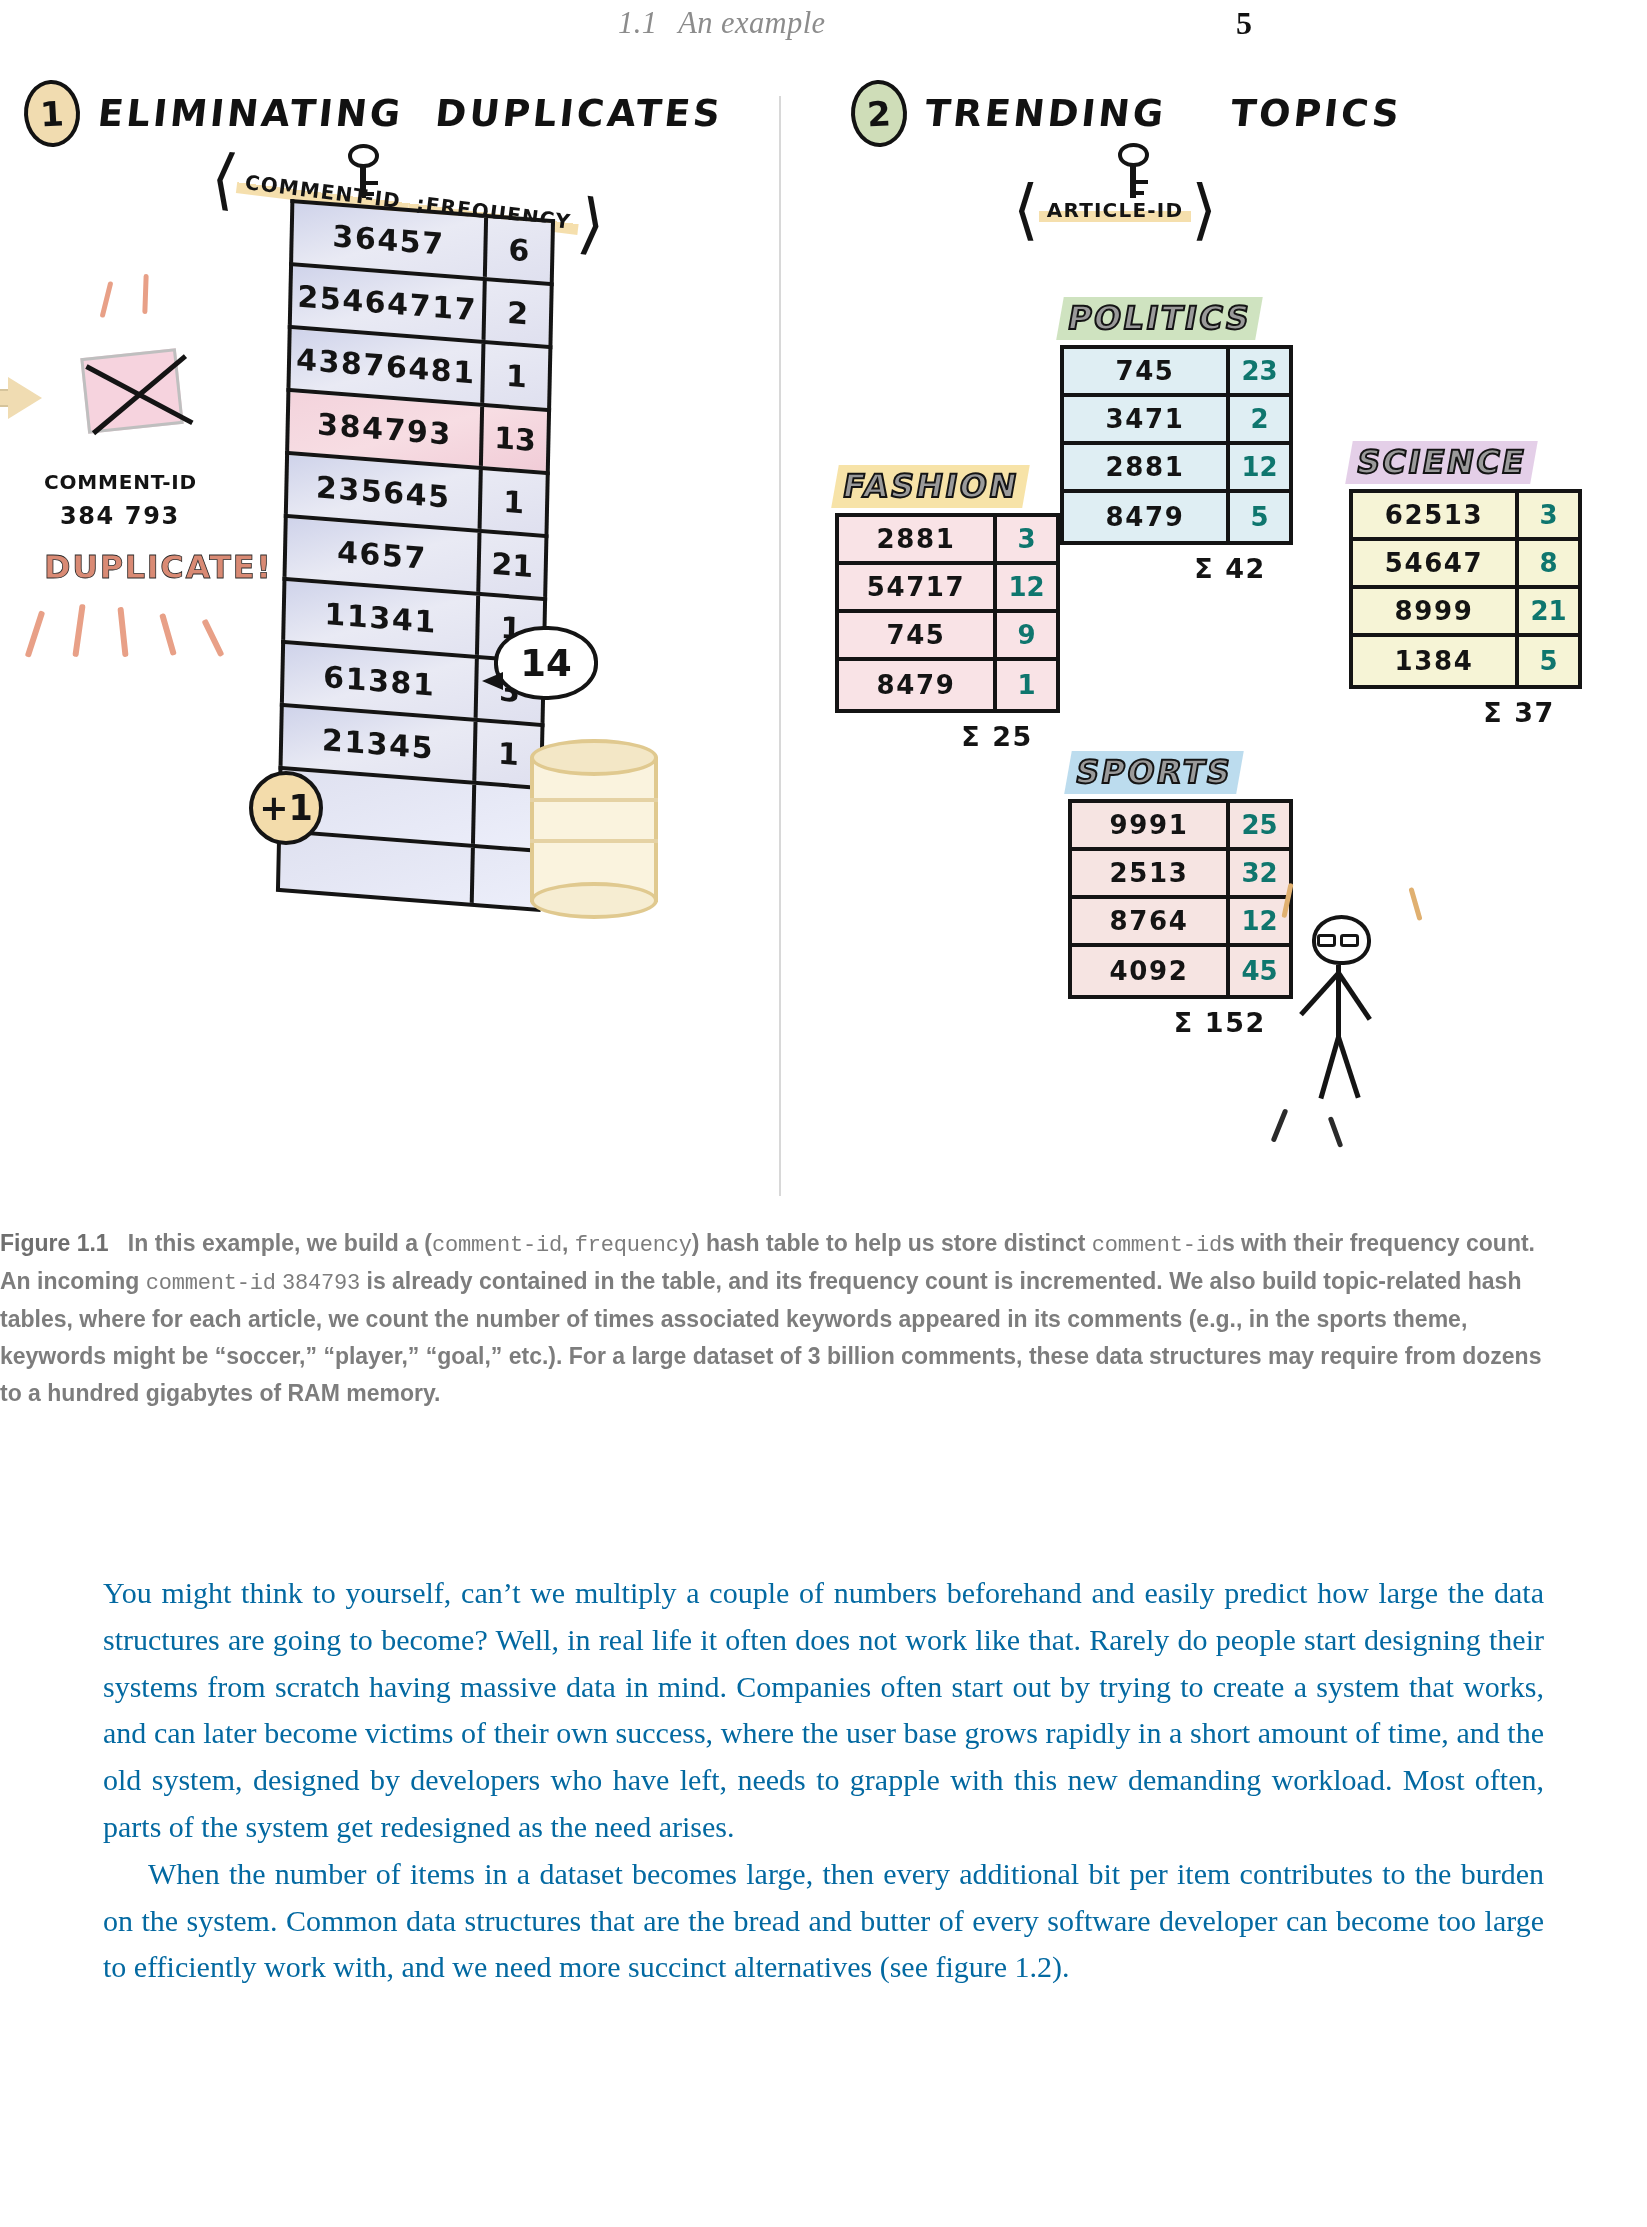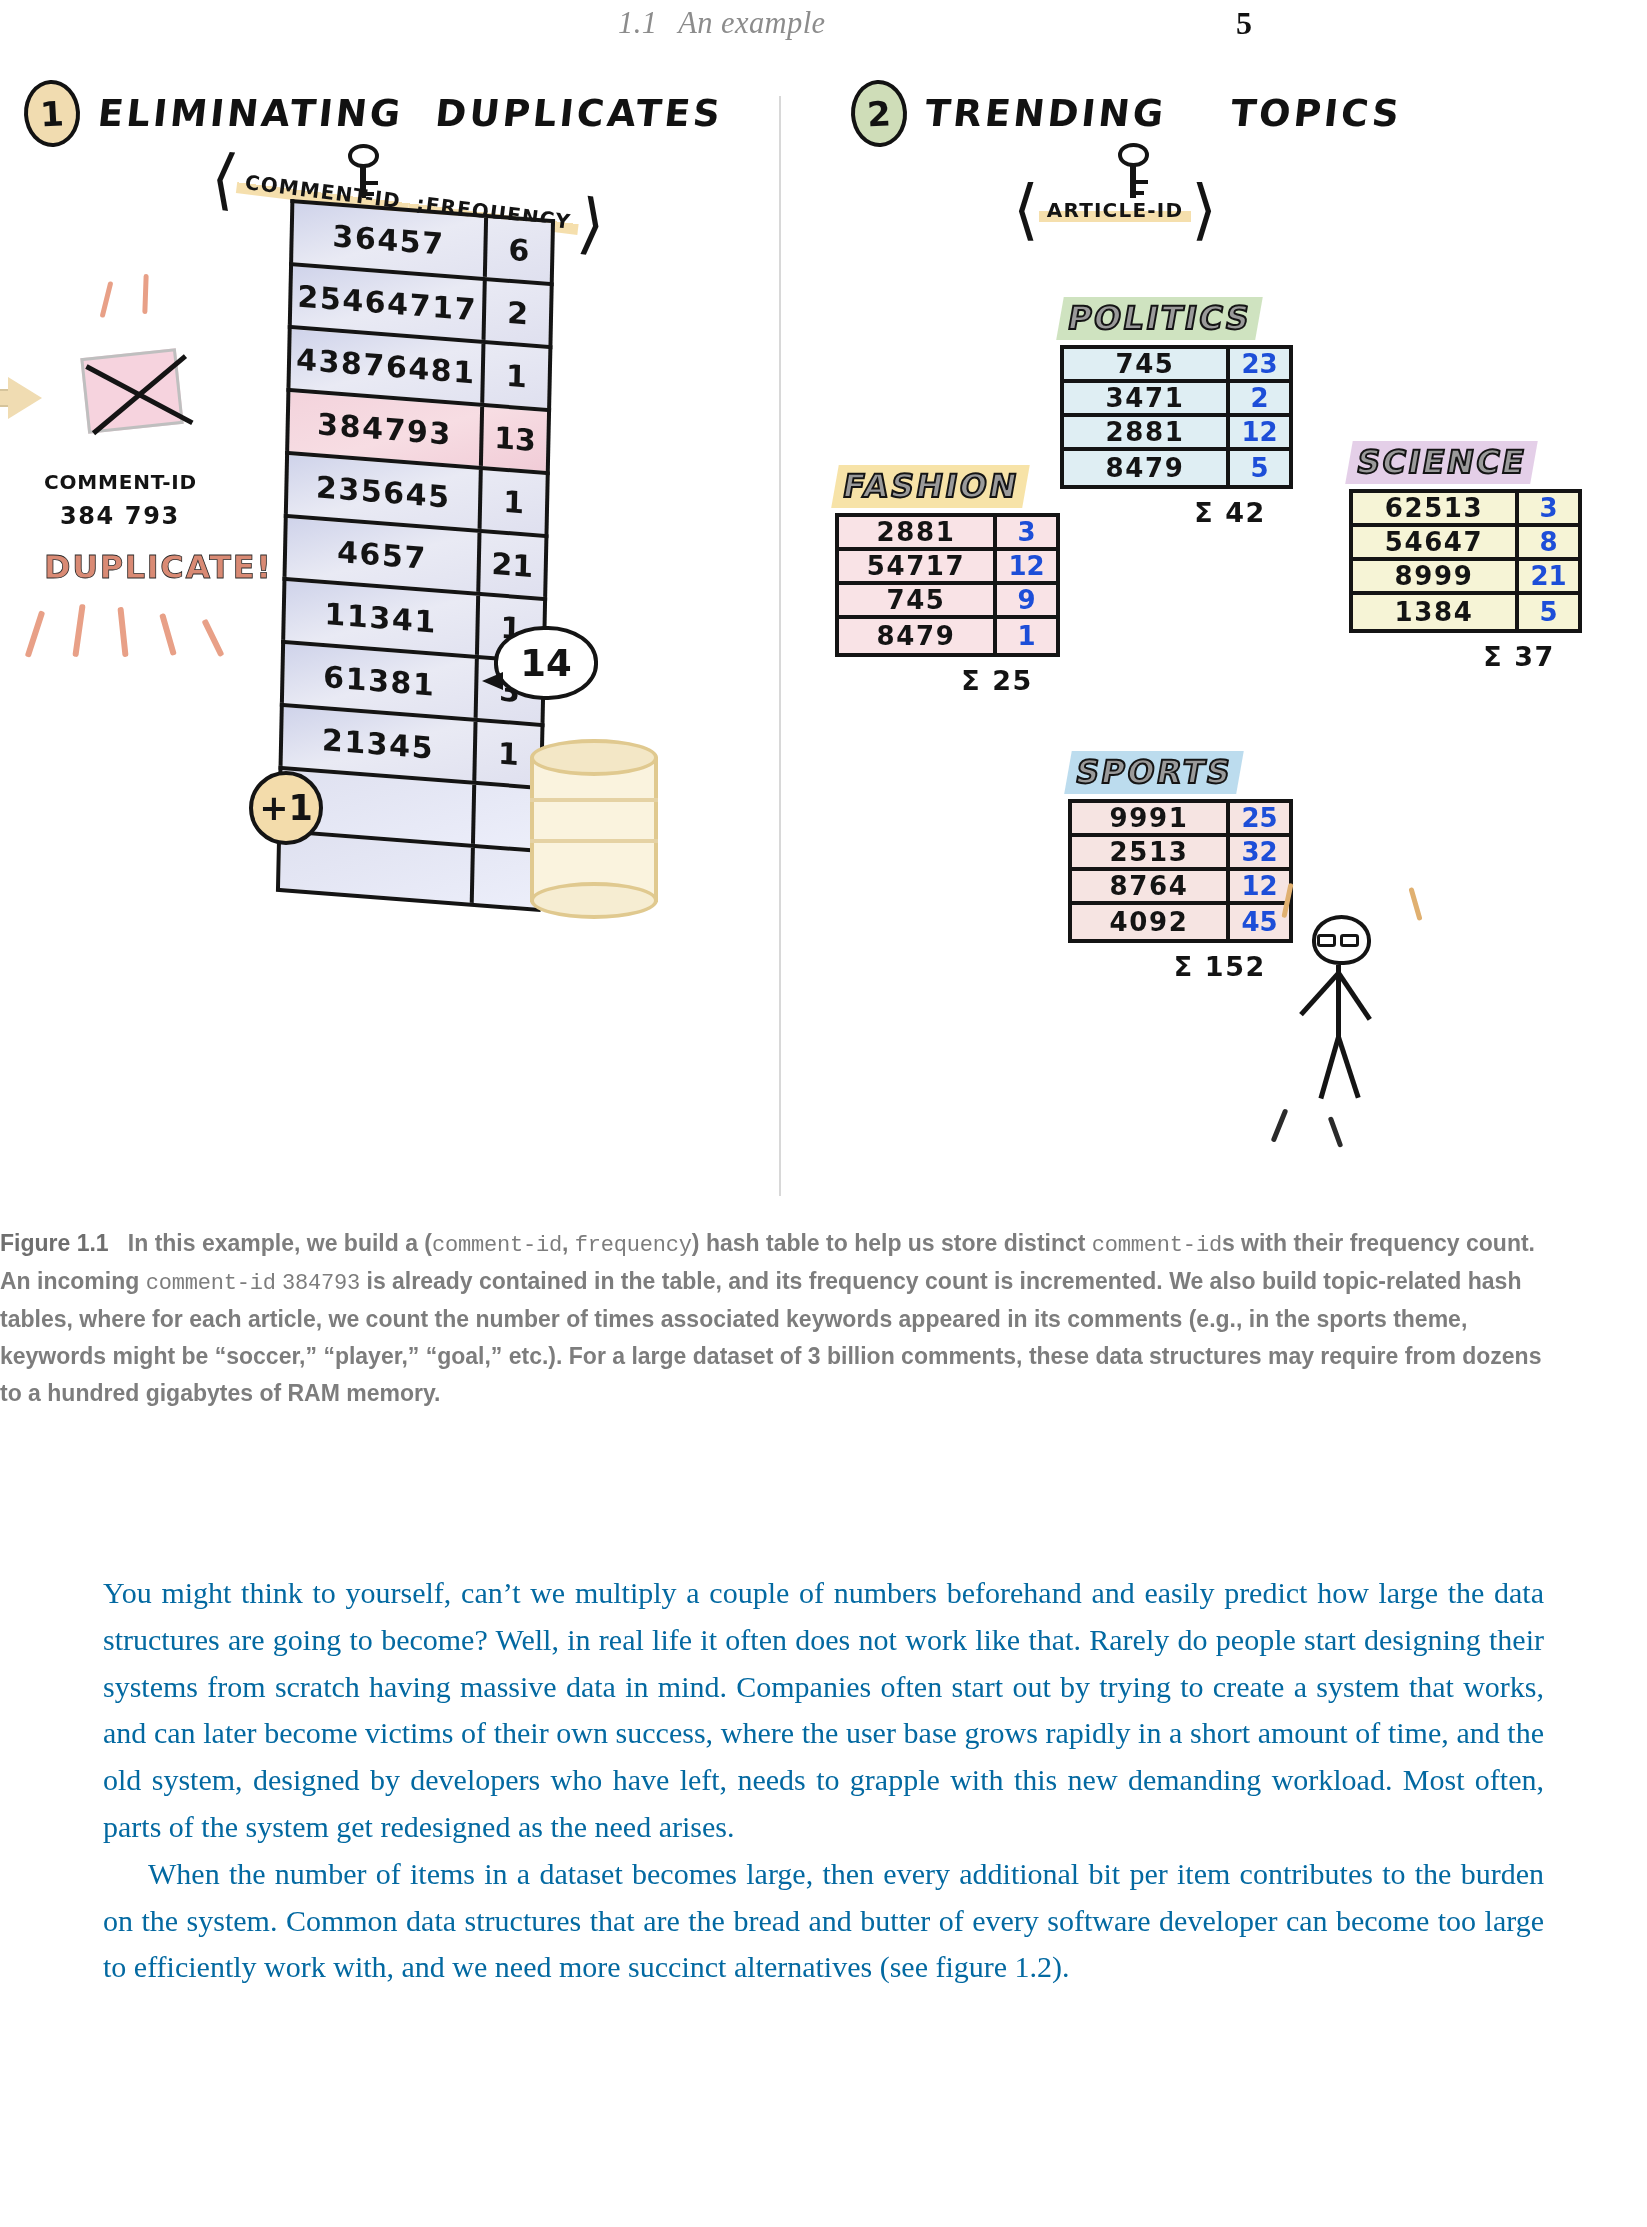--- a/index.html
+++ b/index.html
@@ -205,32 +205,32 @@
   .topic { position:absolute; }
   .topic .cap {
     font-family:"DejaVu Sans", sans-serif; font-weight:bold;
     font-size:32px; letter-spacing:2.4px; color:#9a9a9a;
     -webkit-text-stroke:2px #141414;
     transform:skewX(-10deg);
     display:inline-block; padding:1.6px 8px 3.2px 8px;
     margin-bottom:4.8px;
   }
   .topic .tbl { border:4px solid #141414; }
-  .topic .tr { display:flex; height:34px; border-bottom:4px solid #141414; }
+  .topic .tr { display:flex; height:48px; border-bottom:4px solid #141414; }
   .topic .tr:last-child { border-bottom:none; }
   .topic .td-k {
     flex:1; display:flex; align-items:center; justify-content:center;
     font-family:"DejaVu Sans", sans-serif; font-weight:bold; font-size:26px;
     color:#141414; letter-spacing:1.6px;
   }
   .topic .td-v {
     width:63px; border-left:4px solid #141414;
     display:flex; align-items:center; justify-content:center;
     font-family:"DejaVu Sans", sans-serif; font-weight:bold; font-size:26px;
-    color:#1d4ed8;
+    color:#0f766e;
   }
   .topic .sum {
     font-family:"DejaVu Sans", sans-serif; font-weight:bold; font-size:27px;
     color:#141414; text-align:right; margin-top:8px; padding-right:27px;
     letter-spacing:1.6px;
   }
   .topic.politics .cap { background:#cfe3c0; }
   .topic.politics .tbl { background:#dfeef3; }
   .topic.fashion .cap  { background:#f7e3a8; }
   .topic.fashion .tbl  { background:#f9e3e6; }

